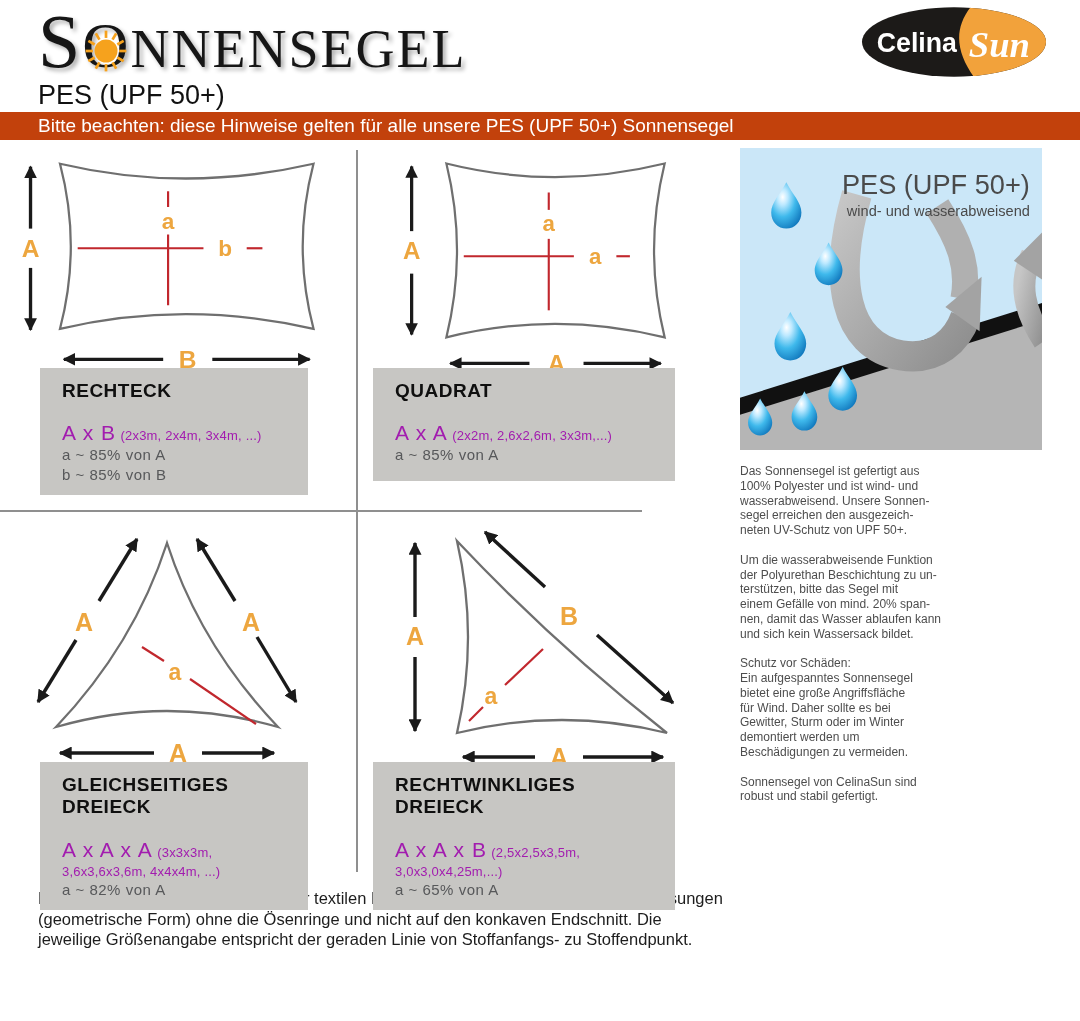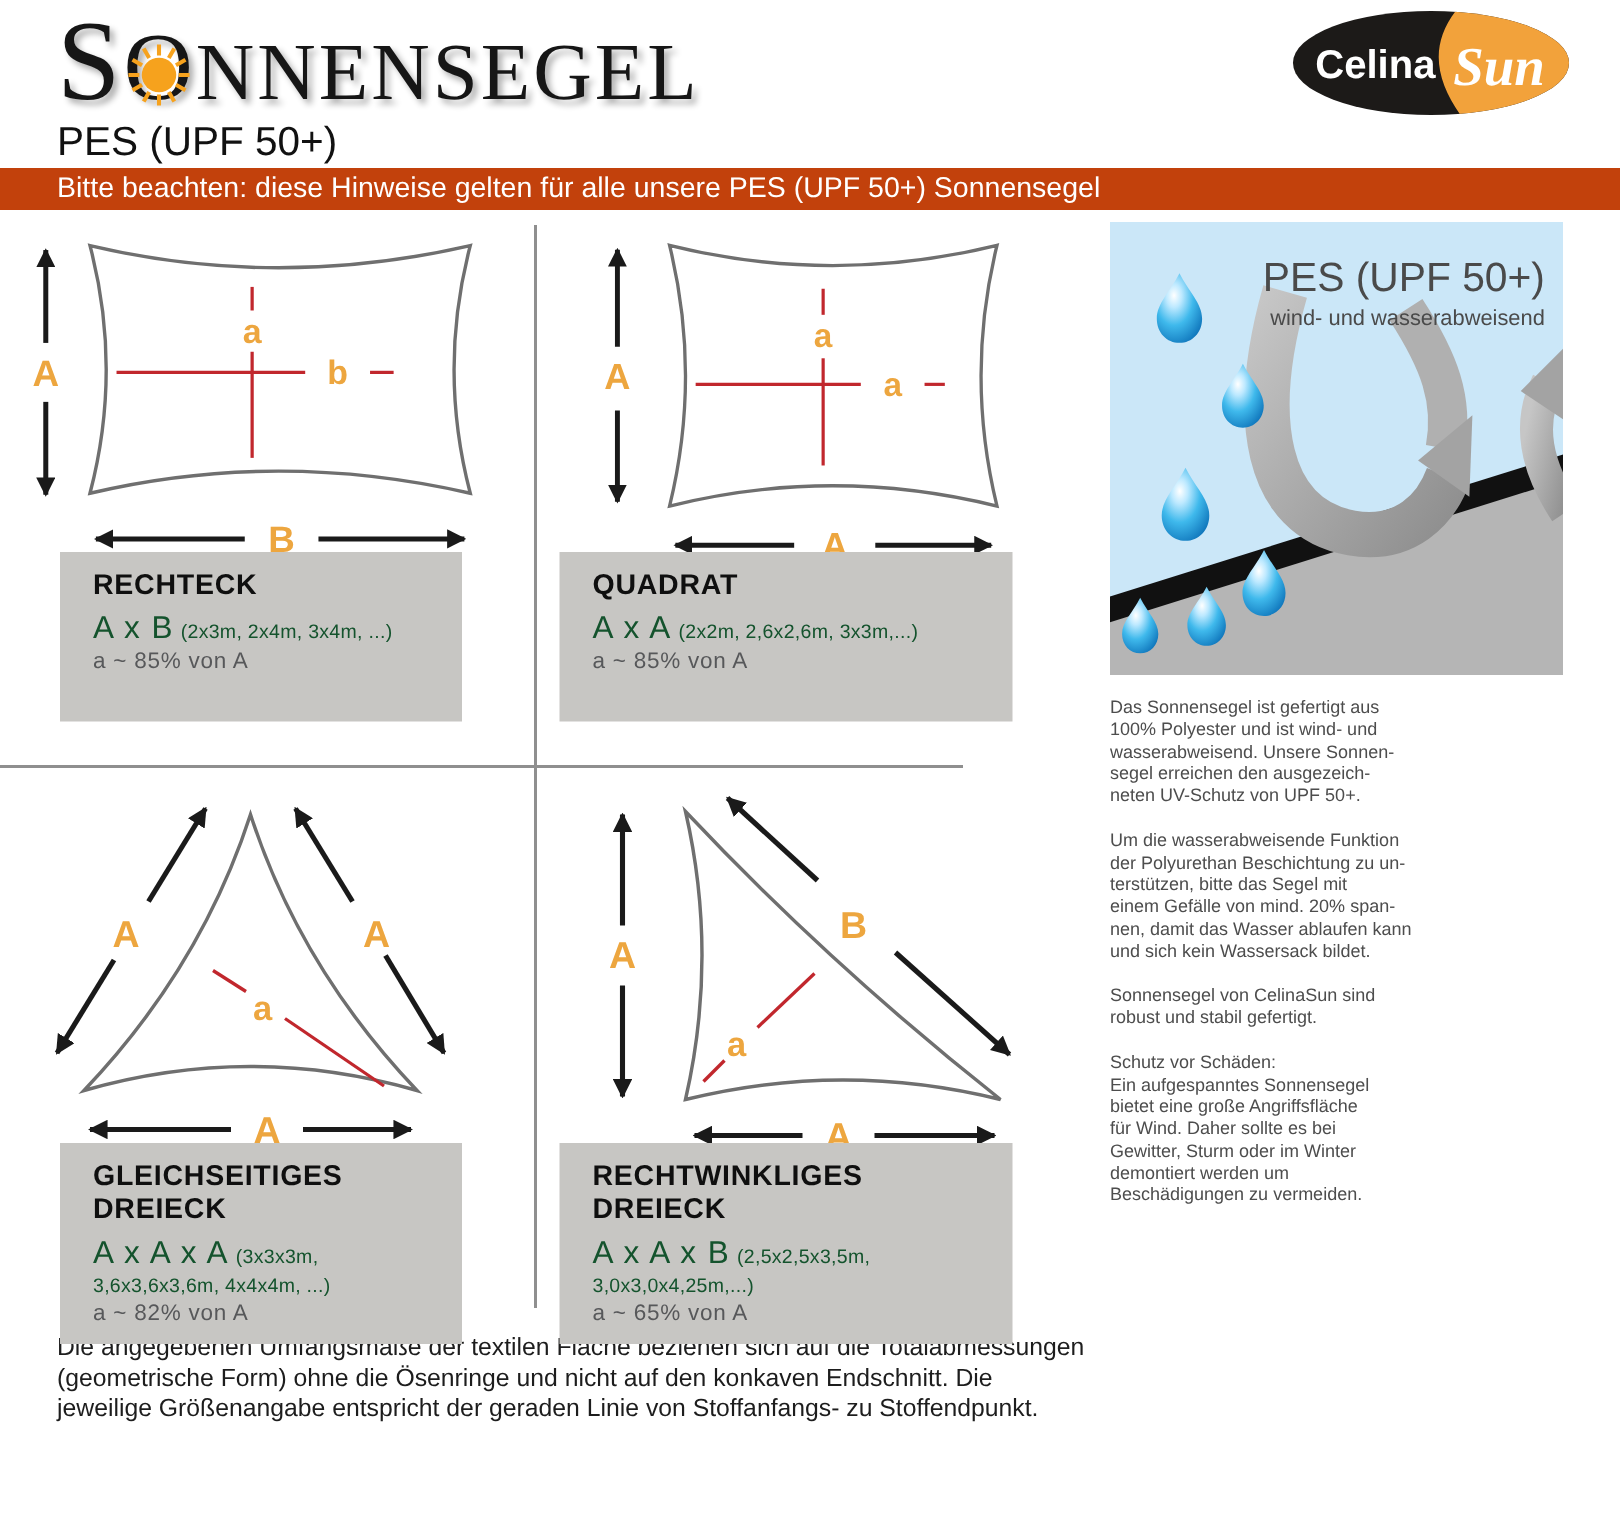--- a/index.html
+++ b/index.html
@@ -50,21 +50,21 @@
     padding:12px 12px 10px 22px;
   }
   .cell-tl .info-box, .cell-bl .info-box { left:40px; width:268px; }
   .cell-tr .info-box, .cell-br .info-box { left:16px; width:302px; }
   .cell-tl .info-box, .cell-tr .info-box { top:228px; }
   .cell-bl .info-box, .cell-br .info-box { top:251px; }
   .box-title {
     font-weight:bold; font-size:19px; letter-spacing:.5px;
     color:#0f0f0f; line-height:1.18; white-space:pre-line;
   }
-  .box-formula-row { margin-top:5px; color:#14532d; }
+  .box-formula-row { margin-top:19px; color:#a21caf; }
   .box-formula { font-size:21px; letter-spacing:1px; }
   .box-sizes { font-size:13px; letter-spacing:.2px; }
   .box-line { font-size:15px; color:#57585A; line-height:1.32; letter-spacing:.5px; }
 
   
   .sail { fill:none; stroke:#6F6F6F; stroke-width:2.3; }
   .barrow { stroke:#1a1a1a; stroke-width:3.4; }
   .redline { stroke:#C1272D; stroke-width:2.2; }
   .dlabel { font:bold 25px "Liberation Sans", sans-serif; fill:#EDA63F; text-anchor:middle; }
   .dlabel-sm { font:bold 23px "Liberation Sans", sans-serif; fill:#EDA63F; text-anchor:middle; }
@@ -155,20 +155,21 @@
         <text class="dlabel-sm" x="160" y="80">a</text>
         <text class="dlabel-sm" x="218" y="108">b</text>
       </svg>
       <div class="info-box">
         <div class="box-title">RECHTECK</div>
         <div class="box-formula-row">
           <span class="box-formula">A x B</span>
           <span class="box-sizes">(2x3m, 2x4m, 3x4m, ...)</span>
         </div>
         <div class="box-line">a ~ 85% von A</div>
+        <div class="box-line">b ~ 85% von B</div>
       </div>
     </div>
 
     <div class="cell cell-tr">
       <svg class="diagram" width="330" height="226" viewBox="0 0 330 234">
         <defs>
             <marker id="m2" viewBox="0 0 10 10" refX="9" refY="5" markerWidth="13" markerHeight="13" orient="auto" markerUnits="userSpaceOnUse">
               <path d="M0,0 L10,5 L0,10 Z" fill="#1a1a1a"></path>
             </marker>
           </defs>
@@ -314,27 +315,27 @@
 100% Polyester und ist wind- und
 wasserabweisend. Unsere Sonnen-
 segel erreichen den ausgezeich-
 neten UV-Schutz von UPF 50+.</p>
     <p>Um die wasserabweisende Funktion
 der Polyurethan Beschichtung zu un-
 terstützen, bitte das Segel mit
 einem Gefälle von mind. 20% span-
 nen, damit das Wasser ablaufen kann
 und sich kein Wassersack bildet.</p>
-    <p>Sonnensegel von CelinaSun sind
-robust und stabil gefertigt.</p>
     <p>Schutz vor Schäden:
 Ein aufgespanntes Sonnensegel
 bietet eine große Angriffsfläche
 für Wind. Daher sollte es bei
 Gewitter, Sturm oder im Winter
 demontiert werden um
 Beschädigungen zu vermeiden.</p>
+    <p>Sonnensegel von CelinaSun sind
+robust und stabil gefertigt.</p>
   </div>
 </div>
 
 <div class="footnote">Die angegebenen Umfangsmaße der textilen Fläche beziehen sich auf die Totalabmessungen
 (geometrische Form) ohne die Ösenringe und nicht auf den konkaven Endschnitt. Die
 jeweilige Größenangabe entspricht der geraden Linie von Stoffanfangs- zu Stoffendpunkt.</div>
 
 </body></html>

